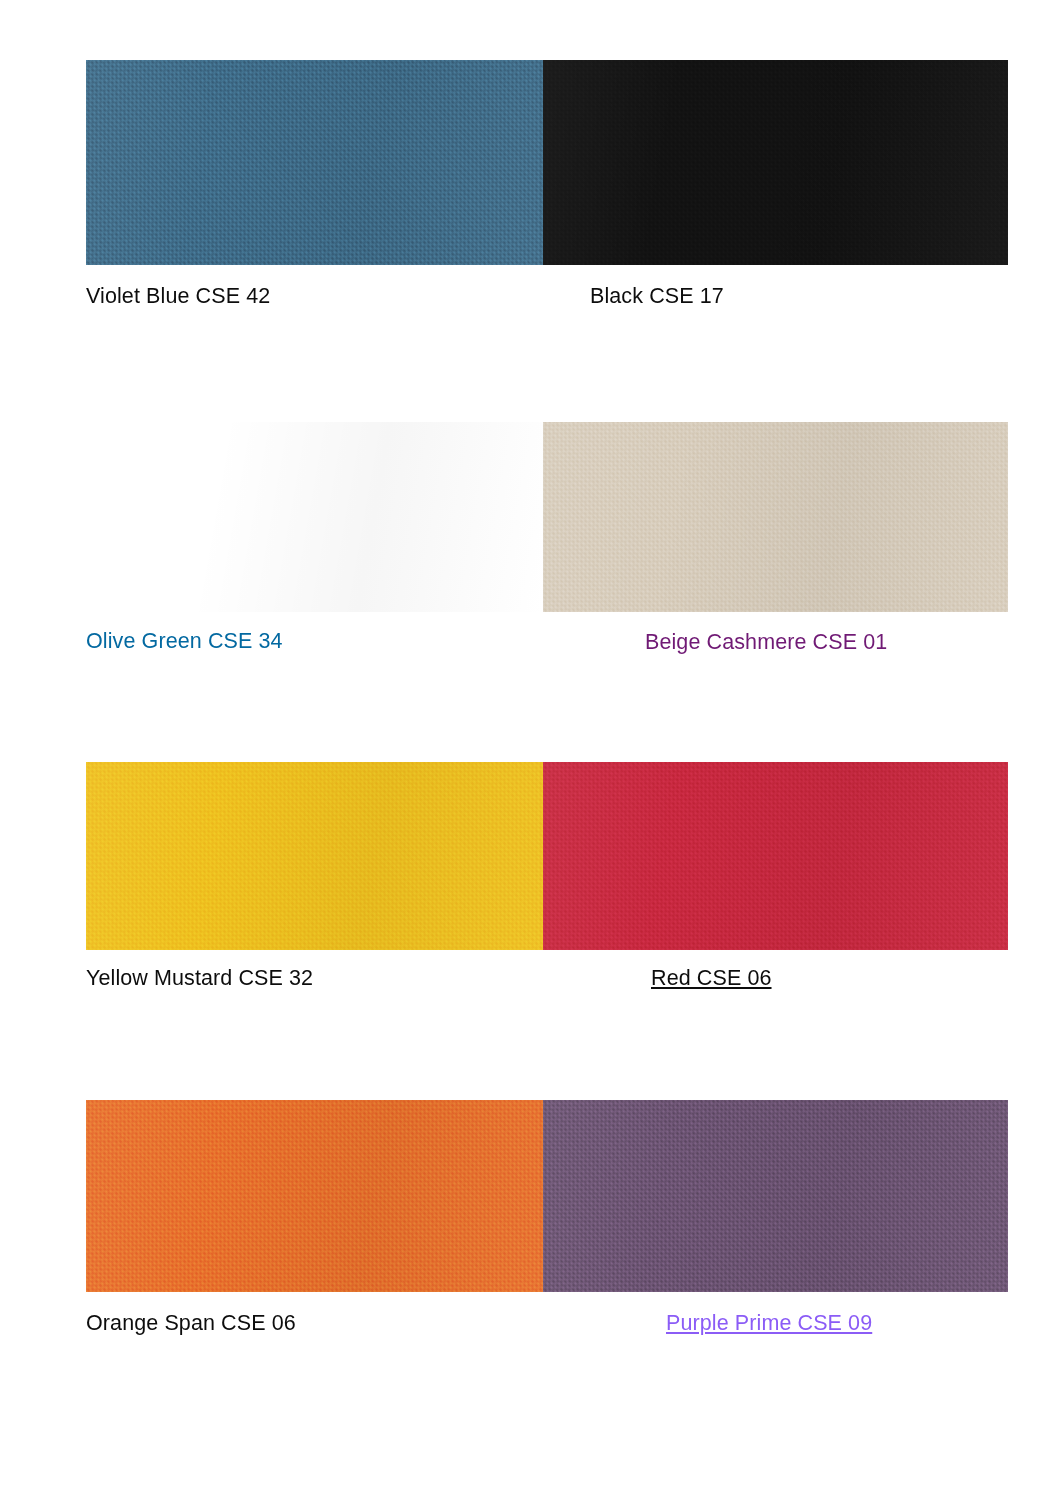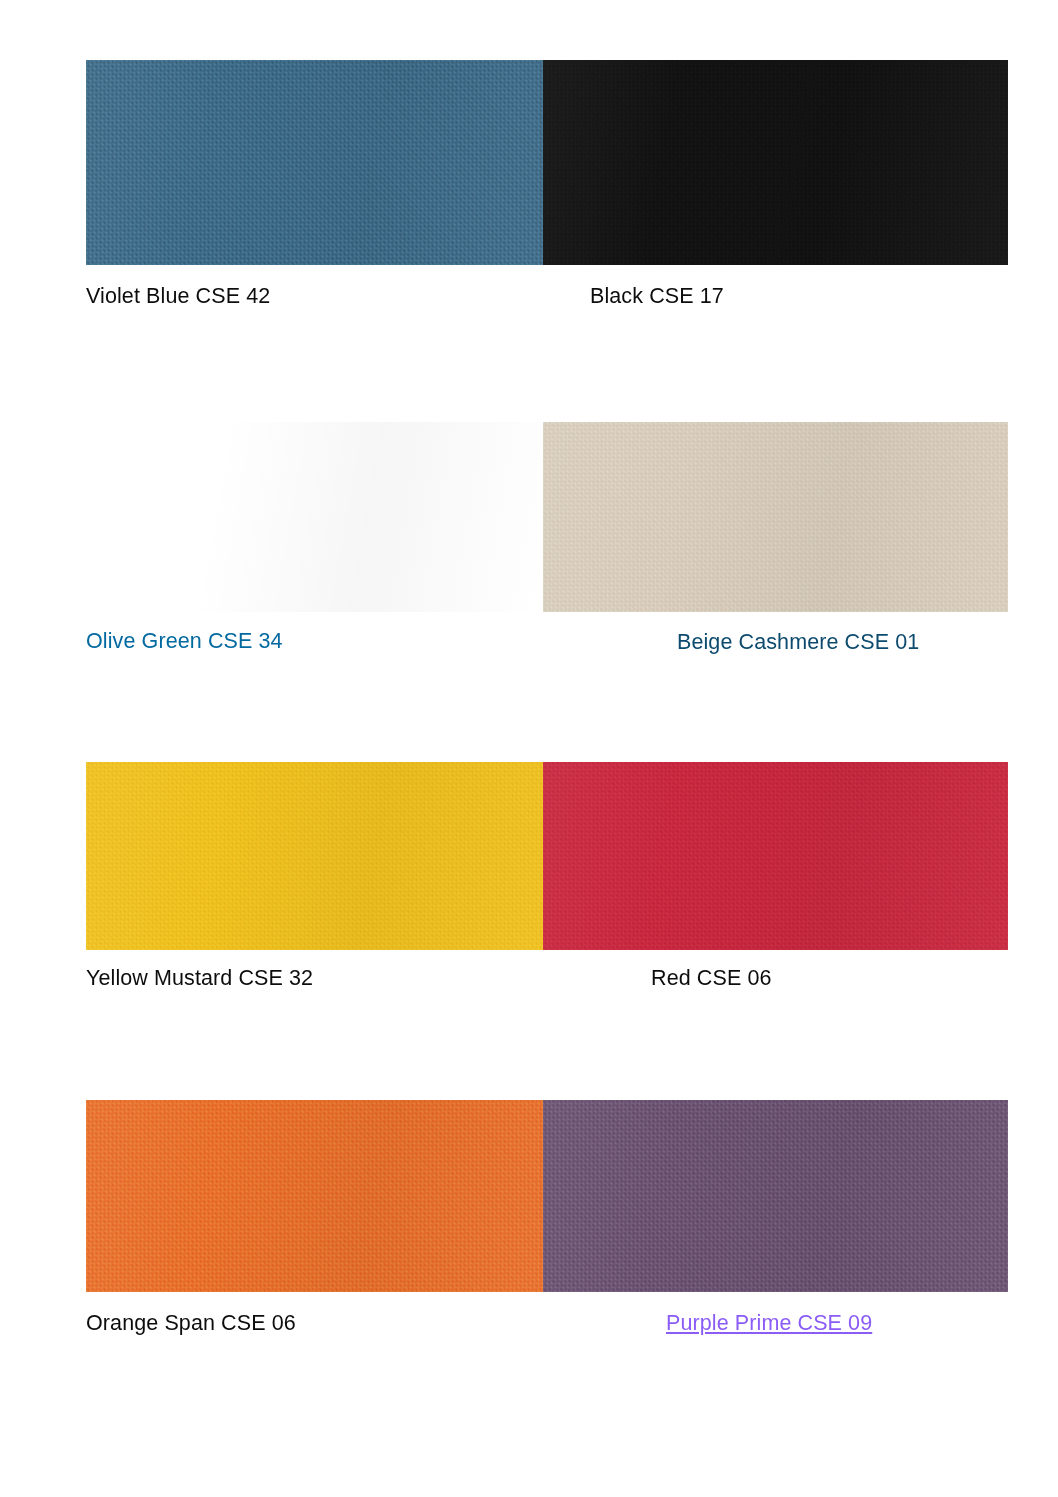--- a/index.html
+++ b/index.html
@@ -136,38 +136,38 @@
       </div>
     </div>
     <div class="swatch-cell right" style="height:190px;">
       <div class="swatch-chip" style="background-color: rgb(216, 205, 188);">
         <div class="weave"></div>
         <div class="sheen"></div>
       </div>
     </div>
   </div>
   <div class="caption" style="left: 63px; top: 628px; color: #0369a1;">Olive Green CSE 34</div>
-  <div class="caption" style="left: 654px; top: 629px; color: #0c4a6e;">Beige Cashmere CSE 01</div>
+  <div class="caption" style="left: 622px; top: 629px; color: #701a75;">Beige Cashmere CSE 01</div>
 
   <div class="swatch-row" style="top:762px; height:188px;">
     <div class="swatch-cell left" style="height:188px;">
       <div class="swatch-chip" style="background-color: rgb(239, 192, 31);">
         <div class="weave"></div>
         <div class="sheen"></div>
       </div>
     </div>
     <div class="swatch-cell right" style="height:188px;">
       <div class="swatch-chip" style="background-color: rgb(200, 40, 63);">
         <div class="weave"></div>
         <div class="sheen"></div>
       </div>
     </div>
   </div>
   <div class="caption" style="left: 63px; top: 965px; color: rgb(13, 13, 13);">Yellow Mustard CSE 32</div>
-  <div class="caption" style="left: 628px; top: 965px; color: rgb(13, 13, 13);">Red CSE 06</div>
+  <div class="caption" style="left: 628px; top: 965px; color: rgb(13, 13, 13); text-decoration: underline;">Red CSE 06</div>
 
   <div class="swatch-row" style="top:1100px; height:192px;">
     <div class="swatch-cell left" style="height:192px;">
       <div class="swatch-chip" style="background-color: rgb(232, 112, 44);">
         <div class="weave"></div>
         <div class="sheen"></div>
       </div>
     </div>
     <div class="swatch-cell right" style="height:192px;">
       <div class="swatch-chip" style="background-color: rgb(107, 83, 114);">

